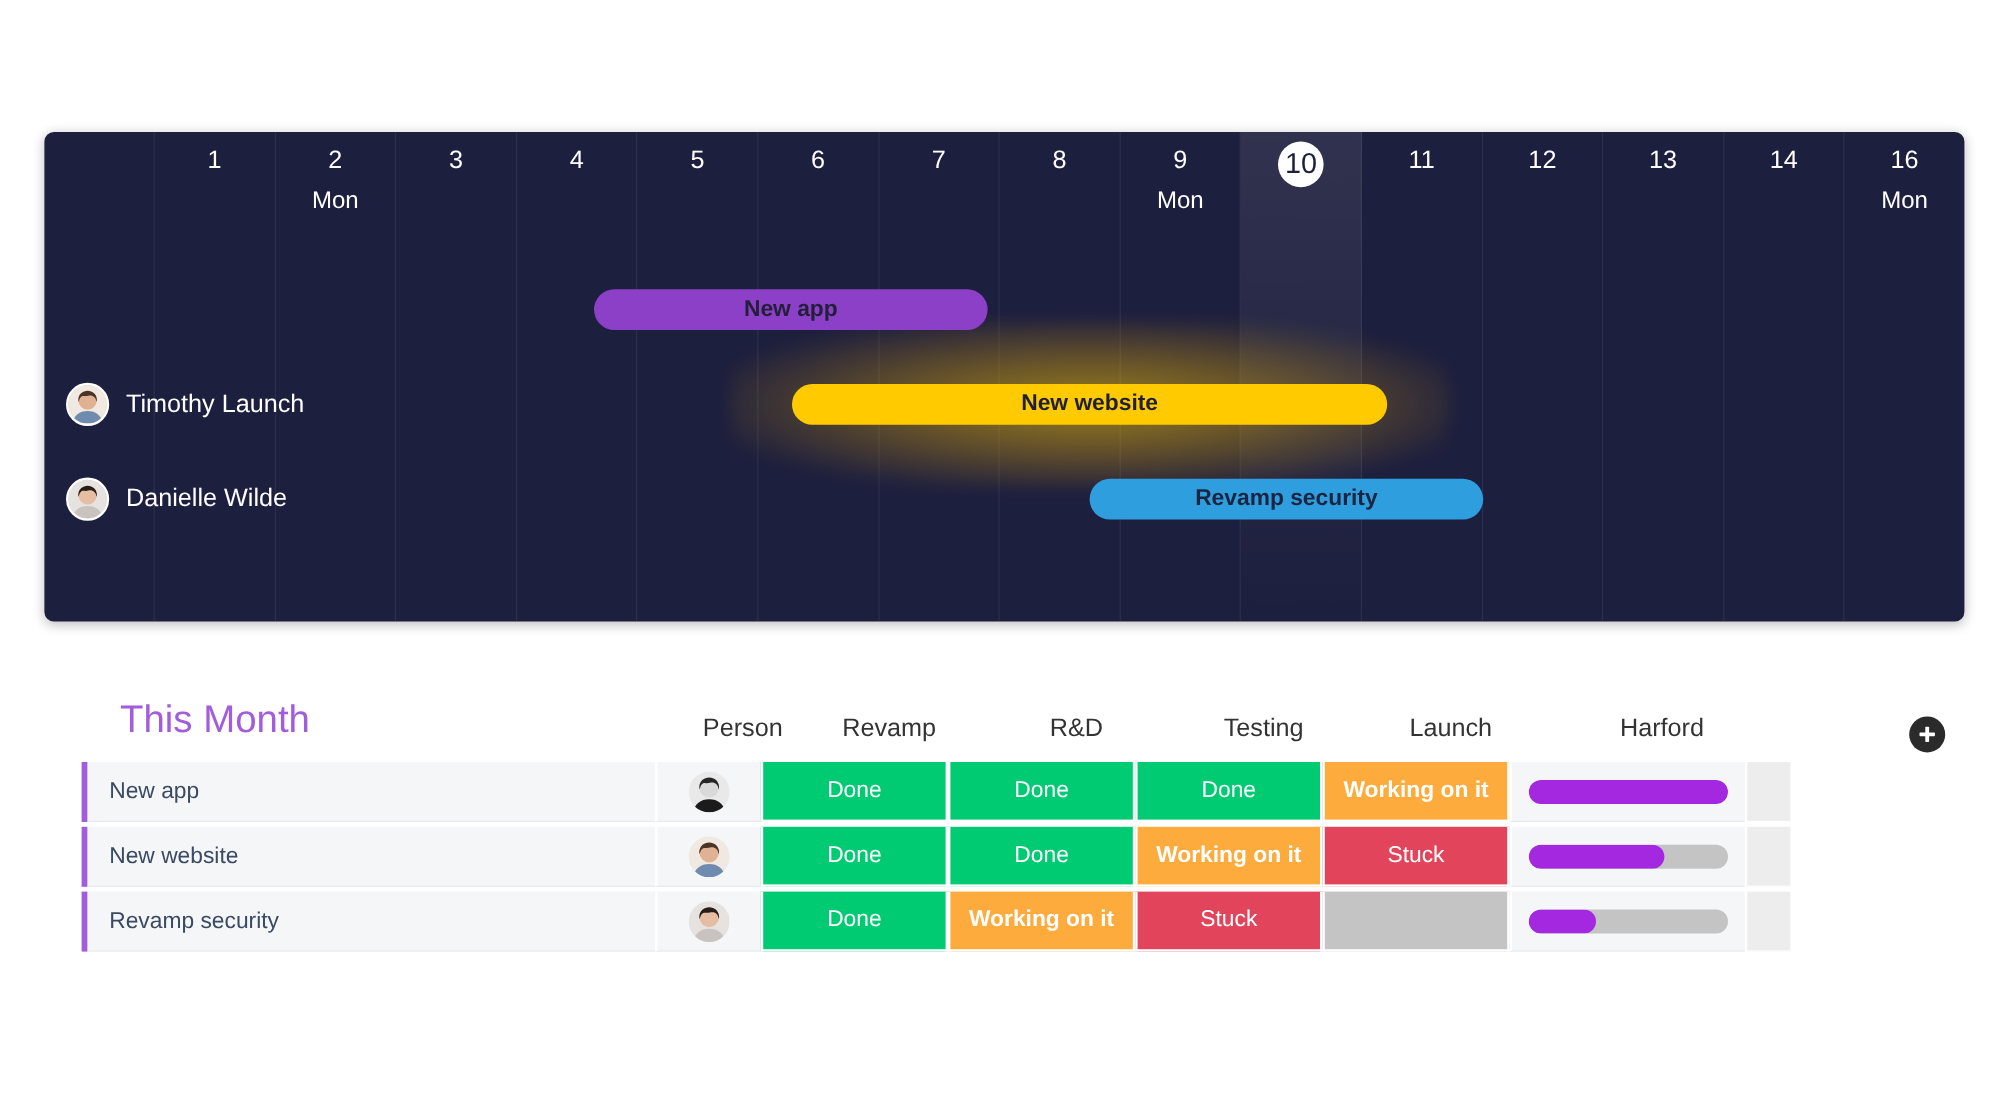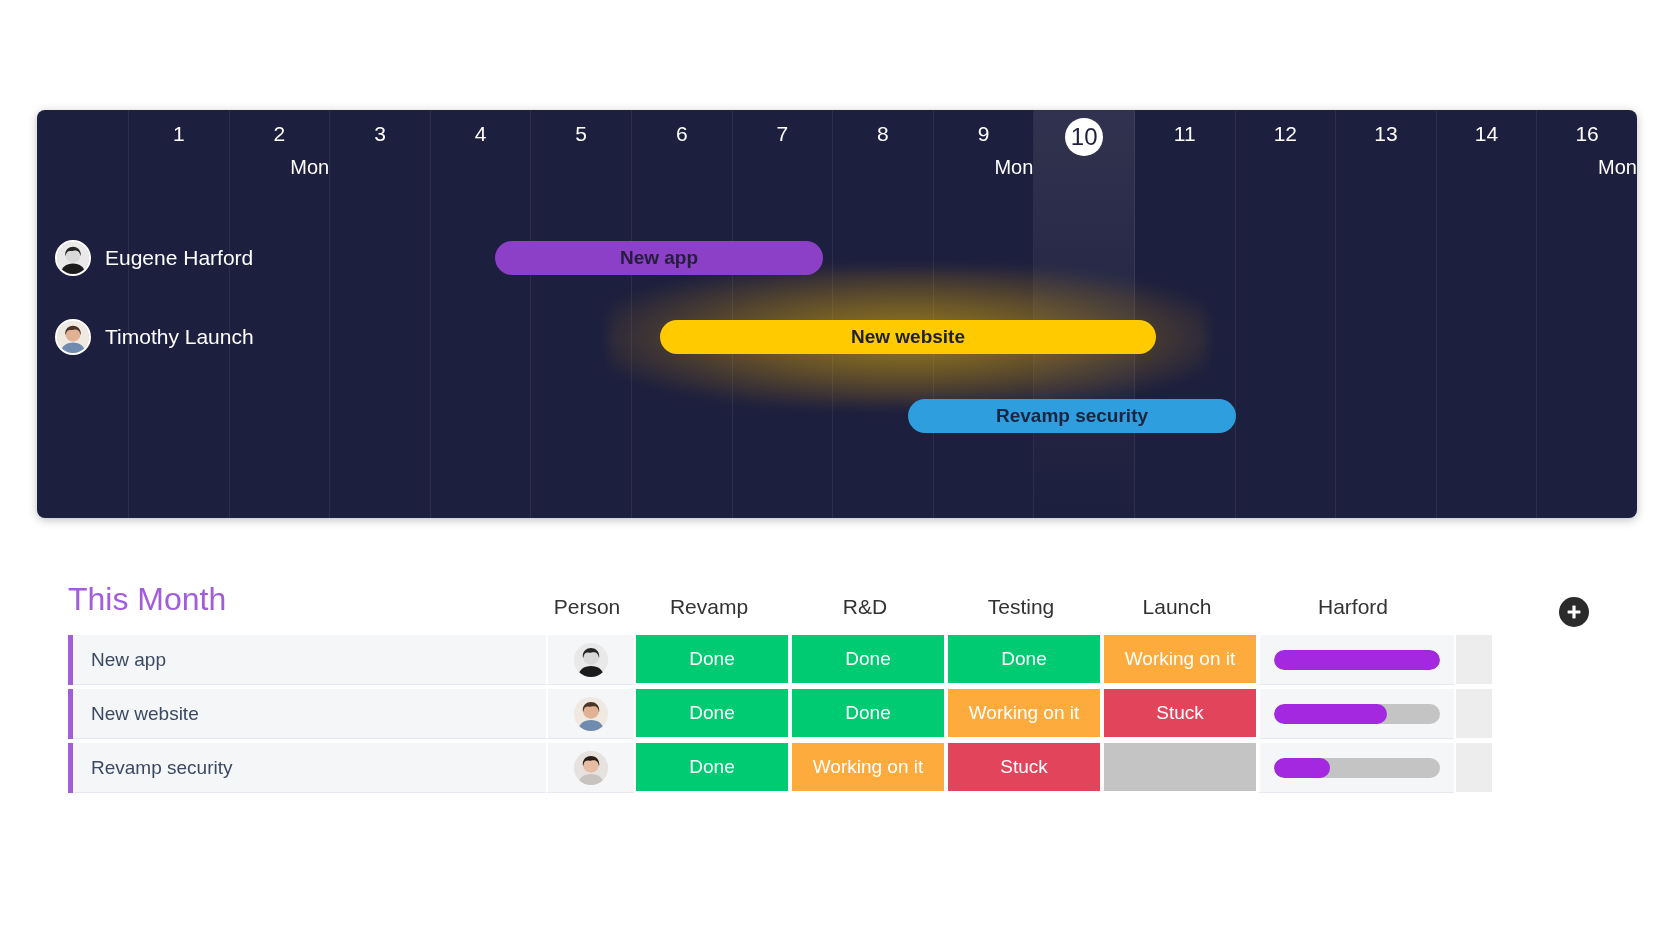--- a/index.html
+++ b/index.html
@@ -45,21 +45,21 @@
   .g-col.today {
     background: linear-gradient(180deg, rgba(255,255,255,0.085) 0%, rgba(255,255,255,0.045) 45%, rgba(255,255,255,0.0) 100%);
   }
   .g-daynum {
     position: absolute; top: 12px; left: 0; width: 100%;
     text-align: center; color: #ffffff;
     font-size: 21px; font-weight: 400;
   }
   .g-dayname {
     position: absolute; top: 46px; left: 0; width: 100%;
-    text-align: right; color: #ffffff;
+    text-align: center; color: #ffffff;
     font-size: 20px; font-weight: 400;
   }
   .today .g-daynum {
     top: 8px;
   }
   .today-badge {
     display: inline-block;
     width: 38px; height: 38px; line-height: 38px;
     border-radius: 50%;
     background: #ffffff; color: #1d1f3e;
@@ -105,21 +105,21 @@
         rgba(255,190,0,0.32) 38%,
         rgba(255,180,0,0.14) 62%,
         rgba(255,170,0,0.0) 80%);
     filter: blur(6px);
   }
 
   
   .board { position: absolute; left: 0; top: 575px; width: 1676px; }
 
   .board-head {
-    position: relative; height: 60px;
+    position: relative; height: 60px; margin-left: 32px;
   }
   .board-title {
     position: absolute; left: 68px; top: 6px;
     font-size: 32px; color: #a martial; color: #a25ddc; font-weight: 400;
   }
   .col-head {
     position: absolute; top: 20px;
     text-align: center; font-size: 21px; color: #333333;
   }
   .plus-btn {
@@ -168,21 +168,21 @@
     border-left: 2px solid #ffffff;
     border-bottom: 1px solid #ffffff;
   }
   .track {
     width: 166px; height: 20px; border-radius: 10px;
     background: #c4c4c4; overflow: hidden;
   }
   .fill { height: 100%; border-radius: 10px; background: #a428e0; }
 
   .s-done    { background: #00ca72; }
-  .s-working { background: #fdab3d; }
+  .s-working { background: #fdab3d; font-weight: bold; }
   .s-stuck   { background: #e2445c; }
   .s-empty   { background: #c4c4c4; }
 </style>
 </head>
 <body>
 
 <div class="page">
 
 
   <div class="gantt">
@@ -243,44 +243,44 @@
         <div class="g-col">
       <div class="g-daynum">14</div>
 
     </div>
         <div class="g-col">
       <div class="g-daynum">16</div>
       <div class="g-dayname">Mon</div>
     </div>
       </div>
     <div class="g-rows" id="gantt-rows">
-        <div class="g-row" style="top:118px">
-      <div class="g-person">
-        <span class="avatar">
-              <svg viewBox="0 0 40 40" aria-hidden="true">
-    <rect width="40" height="40" fill="#e9e9e9"></rect>
-    <circle cx="20" cy="16" r="9.5" fill="#d9d9d9"></circle>
-    <path d="M5 40c0-8.5 6.8-13 15-13s15 4.5 15 13z" fill="#1b1b1b"></path>
-    <path d="M10.3 15.5c0-6 4.6-9.6 9.7-9.6s9.7 3.6 9.7 9.6c0 1-.3 2-.3 2-.6-4-2.6-6.1-4.9-6.6-2.6-.6-4.5.8-8 .4-2.8-.3-5 1.4-5.6 6.2-.3-.6-.6-1.3-.6-2z" fill="#262626"></path>
-  </svg>
-            </span>
-        <span class="g-name">Eugene Harford</span>
-      </div>
-    </div>
         <div class="g-row" style="top:197px">
       <div class="g-person">
         <span class="avatar">
               <svg viewBox="0 0 40 40" aria-hidden="true">
     <rect width="40" height="40" fill="#efe9e2"></rect>
     <circle cx="20" cy="16" r="9.5" fill="#e0b193"></circle>
     <path d="M5 40c0-8.5 6.8-13 15-13s15 4.5 15 13z" fill="#6f8bb0"></path>
     <path d="M10.3 15.5c0-6 4.6-9.6 9.7-9.6s9.7 3.6 9.7 9.6c0 1-.3 2-.3 2-.6-4-2.6-6.1-4.9-6.6-2.6-.6-4.5.8-8 .4-2.8-.3-5 1.4-5.6 6.2-.3-.6-.6-1.3-.6-2z" fill="#4b3425"></path>
   </svg>
             </span>
         <span class="g-name">Timothy Launch</span>
+      </div>
+    </div>
+        <div class="g-row" style="top:276px">
+      <div class="g-person">
+        <span class="avatar">
+              <svg viewBox="0 0 40 40" aria-hidden="true">
+    <rect width="40" height="40" fill="#e6e2e0"></rect>
+    <circle cx="20" cy="16" r="9.5" fill="#e5bda2"></circle>
+    <path d="M5 40c0-8.5 6.8-13 15-13s15 4.5 15 13z" fill="#c9c3c0"></path>
+    <path d="M10.3 15.5c0-6 4.6-9.6 9.7-9.6s9.7 3.6 9.7 9.6c0 1-.3 2-.3 2-.6-4-2.6-6.1-4.9-6.6-2.6-.6-4.5.8-8 .4-2.8-.3-5 1.4-5.6 6.2-.3-.6-.6-1.3-.6-2z" fill="#2a1d17"></path>
+  </svg>
+            </span>
+        <span class="g-name">Danielle Wilde</span>
       </div>
     </div>
         <div class="bar purple" style="left:458px; top:131px; width:328px; background:#8c3fc7;">New app</div>
         <div class="glow" style="left:571px; top:158px; width:600px; height:138px;"></div>
         <div class="bar yellow" style="left:623px; top:210px; width:496px; background:#ffcb00;">New website</div>
         <div class="bar blue" style="left:871px; top:289px; width:328px; background:#2f9ede;">Revamp security</div>
       </div>
   </div>
 
   <div class="board">

